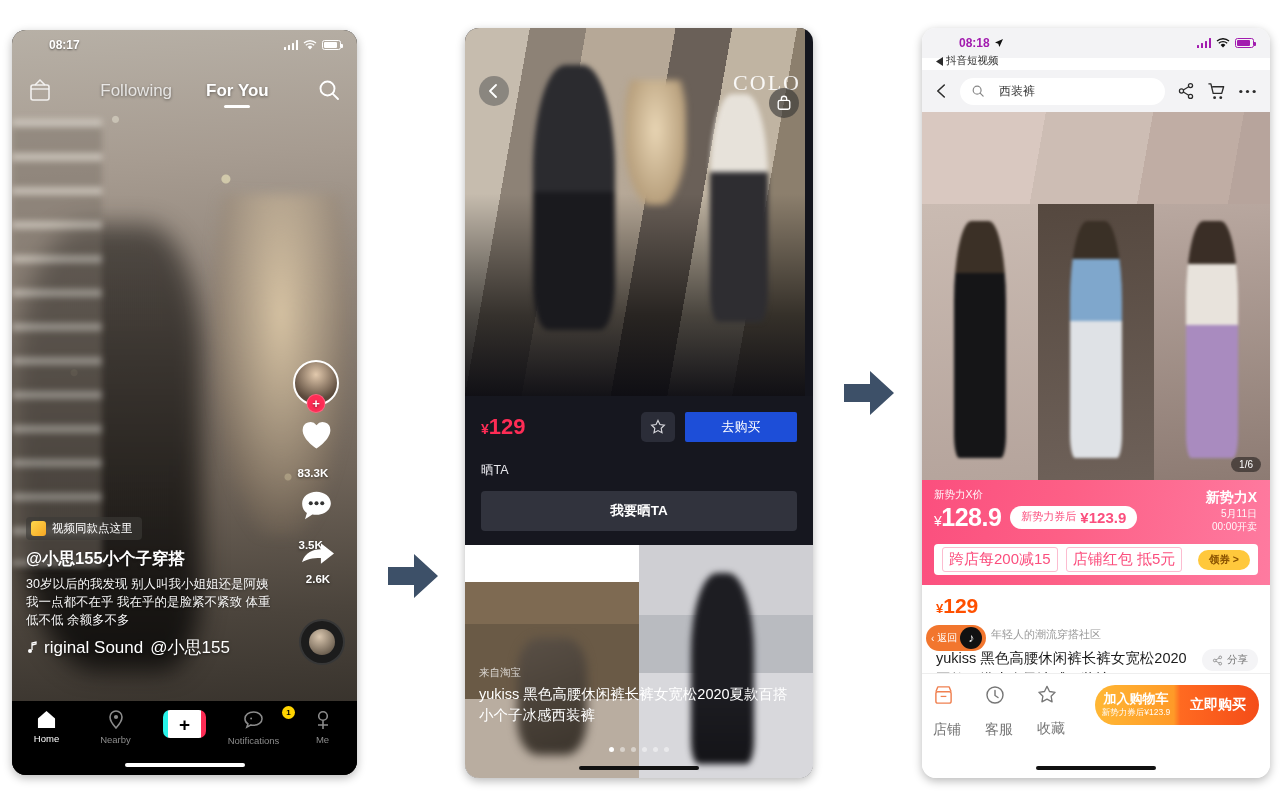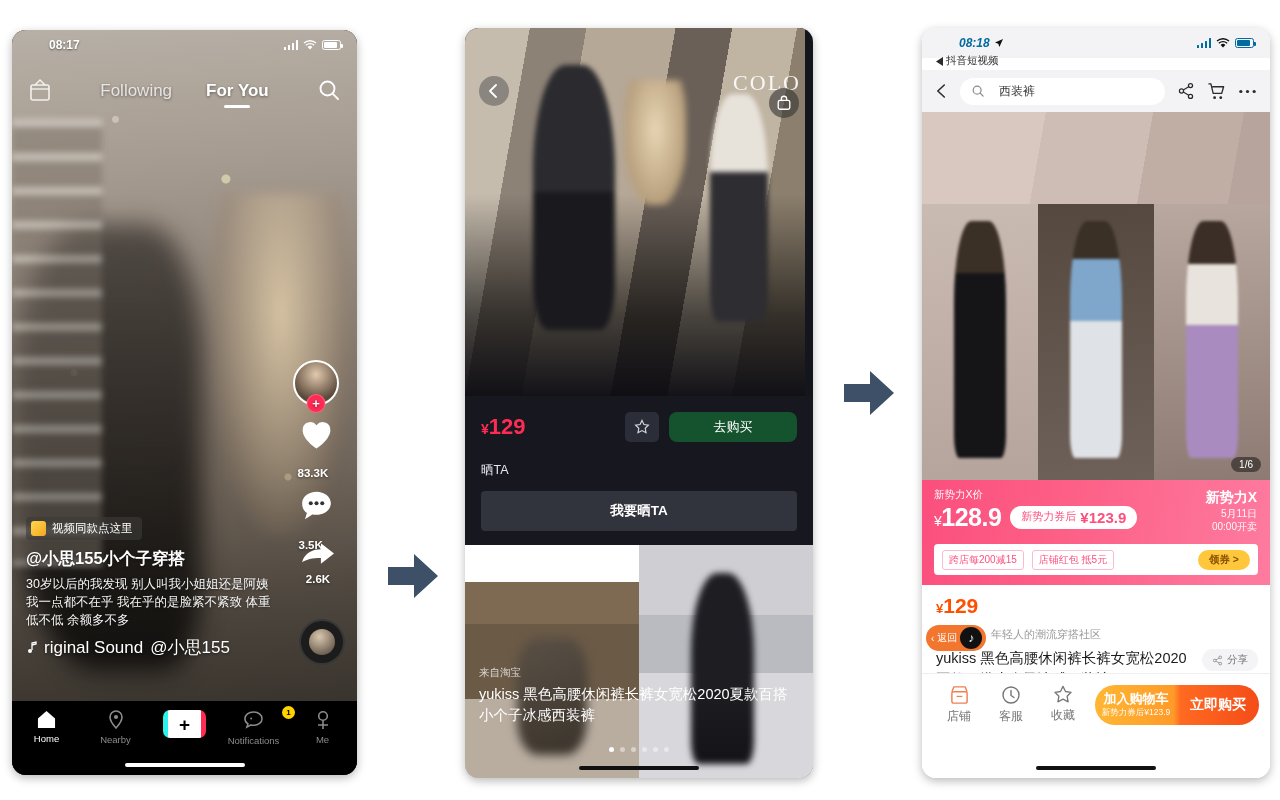--- a/index.html
+++ b/index.html
@@ -47,21 +47,21 @@
     background:repeating-linear-gradient(180deg, rgba(230,226,218,.5) 0 8px, rgba(120,112,102,.45) 8px 34px);
     filter:blur(3px);
   }
 
   .status-bar {
     position:absolute; top:0; left:0; right:0; height:30px;
     display:flex; align-items:center; justify-content:space-between;
     padding:0 16px; font-size:12px; font-weight:bold; z-index:8;margin-left:21px;
   }
   .sb-light { color:#fff; text-shadow:0 1px 2px rgba(0,0,0,.5); }
-  .sb-dark  { color:#0369a1;font-style:italic; }
+  .sb-dark  { color:#a21caf; }
   .sb-right { display:flex; align-items:center; gap:5px; }
   .bars { display:inline-flex; align-items:flex-end; gap:1.5px; height:10px;}
   .bars i{ display:block; width:2.5px; background:currentColor; border-radius:.5px;}
   .bars i:nth-child(1){height:3px} .bars i:nth-child(2){height:5px}
   .bars i:nth-child(3){height:7.5px} .bars i:nth-child(4){height:10px}
   .batt{ width:19px;height:10px;border:1.3px solid currentColor;border-radius:2.5px;position:relative;}
   .batt::after{content:"";position:absolute;right:-3.3px;top:2.6px;width:2px;height:4px;background:currentColor;border-radius:0 1px 1px 0;}
   .batt i{position:absolute;left:1.2px;top:1.2px;bottom:1.2px;width:13px;background:currentColor;border-radius:1px;display:block}
 
   .p1-topnav{
@@ -183,21 +183,21 @@
   .p2-dots{ position:absolute; left:0; right:0; bottom:26px; display:flex;justify-content:center;gap:6px; z-index:6;}
   .p2-dots i{ width:5px;height:5px;border-radius:50%;background:rgba(255,255,255,.45); display:block;}
   .p2-dots i.on{ background:#fff; }
 
   .p2-panel{ position:absolute; left:0; right:0; top:368px; bottom:233px; background:#16171f; }
   .p2-buyrow{ display:flex; align-items:center; padding:16px 16px 14px 16px; gap:10px; }
   .p2-price{ color:#fe2c55; font-size:22px; font-weight:bold; flex:1; }
   .p2-price .cur{ font-size:14px; }
   .p2-fav{ width:34px;height:30px;border-radius:5px;background:#2b2d38;display:flex;align-items:center;justify-content:center;}
   .p2-buy{
-    width:128px;height:30px;border-radius:8px;background:#14532d;color:#fff;
+    width:112px;height:30px;border-radius:2px;background:#1d4ed8;color:#fff;
     display:flex;align-items:center;justify-content:center;font-size:13px;
   }
   .p2-sec{ padding:0 16px; }
   .p2-seclabel{ color:#e7e7ec; font-size:12.5px; margin:6px 0 12px 0; }
   .p2-showbtn{
     height:40px;border-radius:4px;background:#31333d;color:#fff;
     display:flex;align-items:center;justify-content:center;font-size:13.5px;font-weight:bold;
   }
   .p2-more{ color:#e7e7ec; font-size:12.5px; margin-top:24px; }
   .p2-divider{ height:1px;background:#23252f;margin:12px 0 0 0;}
@@ -270,21 +270,21 @@
   .p3-promo .pill b{ font-size:15px; }
   .p3-promo .right{
     position:absolute; right:13px; top:8px; text-align:right; line-height:1.35;
   }
   .p3-promo .right .brand{ font-size:14px; font-weight:bold; }
   .p3-promo .right .d1,.p3-promo .right .d2{ font-size:10px; opacity:.95; }
   .p3-coupon{
     position:absolute; left:12px; right:12px; bottom:10px; height:31px; background:#fff;
     border-radius:4px; display:flex; align-items:center; padding:0 8px; gap:8px;
   }
-  .p3-coupon .c{ color:#fb4f7e; font-size:10px; border:1px solid #fcbcd0; border-radius:3px; padding:2px 6px; }
+  .p3-coupon .c{ color:#fb4f7e; font-size:15px; border:1px solid #fcbcd0; border-radius:3px; padding:2px 6px; }
   .p3-coupon .go{
     margin-left:auto; background:#ffc83c; color:#8a5200; font-size:10.5px;
     border-radius:12px; padding:3px 11px; font-weight:bold;
   }
 
   .p3-info{ position:absolute;left:0;right:0;top:557px;bottom:105px;background:#fff;padding:9px 14px 0 14px; }
   .p3-mainprice{ color:#ff5000; font-size:21px; font-weight:bold; }
   .p3-mainprice .cur{ font-size:13px; }
   .p3-shoprow{ display:flex; align-items:center; gap:8px; margin-top:9px; }
   .p3-shoplogo{ font-family:"Liberation Serif",serif; font-size:11px; color:#2b2b2b; font-weight:bold;}
@@ -303,21 +303,21 @@
   }
   .p3-floatback .txt{ color:#fff; font-size:10px; }
   .p3-floatback .dy{
     width:22px;height:22px;border-radius:50%;background:#111;color:#fff;
     display:flex;align-items:center;justify-content:center;font-size:12px;font-weight:bold;
   }
   .p3-bottom{
     position:absolute;left:0;right:0;bottom:0;height:105px;background:#fff;border-top:1px solid #eee;
     display:flex; align-items:flex-start; padding:11px 11px 0 11px; gap:0;
   }
-  .p3-bicon{ width:52px; display:flex;flex-direction:column;align-items:center;gap:3px; font-size:12px;color:#767676; }
+  .p3-bicon{ width:52px; display:flex;flex-direction:column;align-items:flex-start;gap:16px; font-size:14px;color:#767676; }
   .p3-cta{
     flex:1; height:40px; margin-left:6px; border-radius:20px; display:flex; overflow:hidden;
     background:linear-gradient(90deg,#ffb734 0%, #ff9a28 48%, #ff6a21 52%, #f44c18 100%);
     color:#fff;
   }
   .p3-cta .half{ flex:1; display:flex;flex-direction:column;align-items:center;justify-content:center;line-height:1.1; }
   .p3-cta .t1{ font-size:13px; font-weight:bold; }
   .p3-cta .t2{ font-size:8.5px; opacity:.95; margin-top:2px; }
   .p3-cta .t-buy{ font-size:14px; font-weight:bold; }
 

